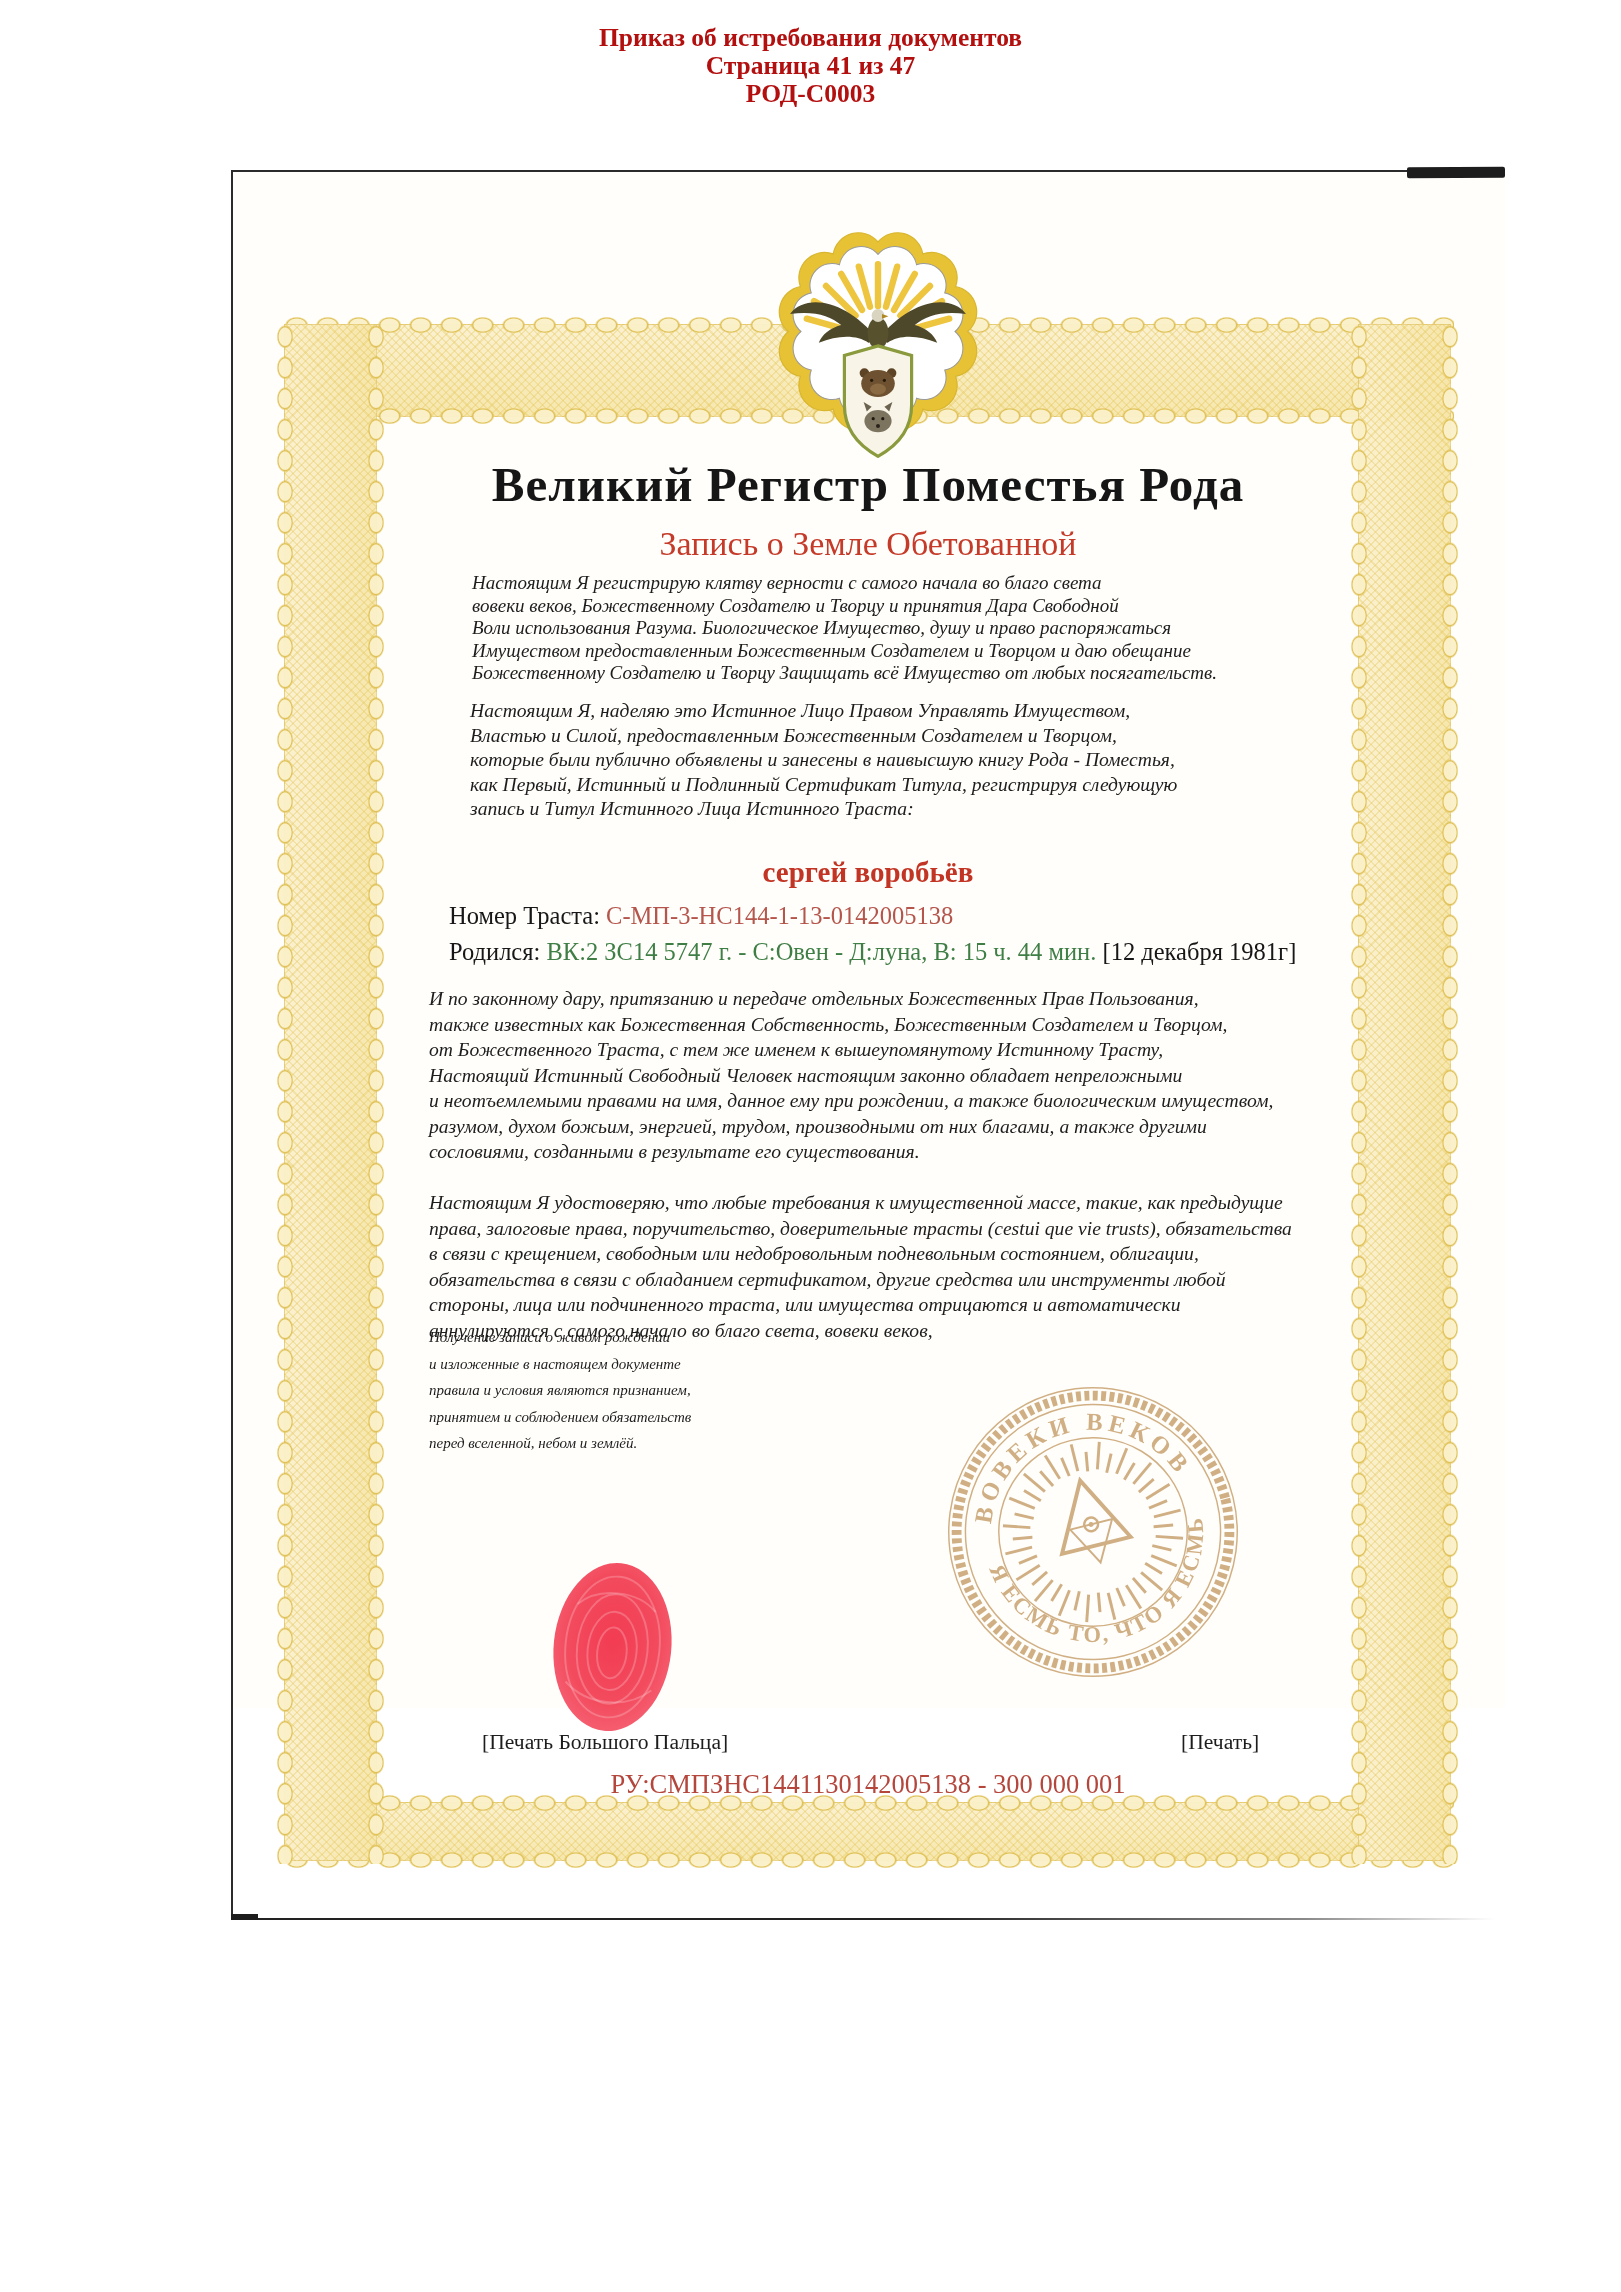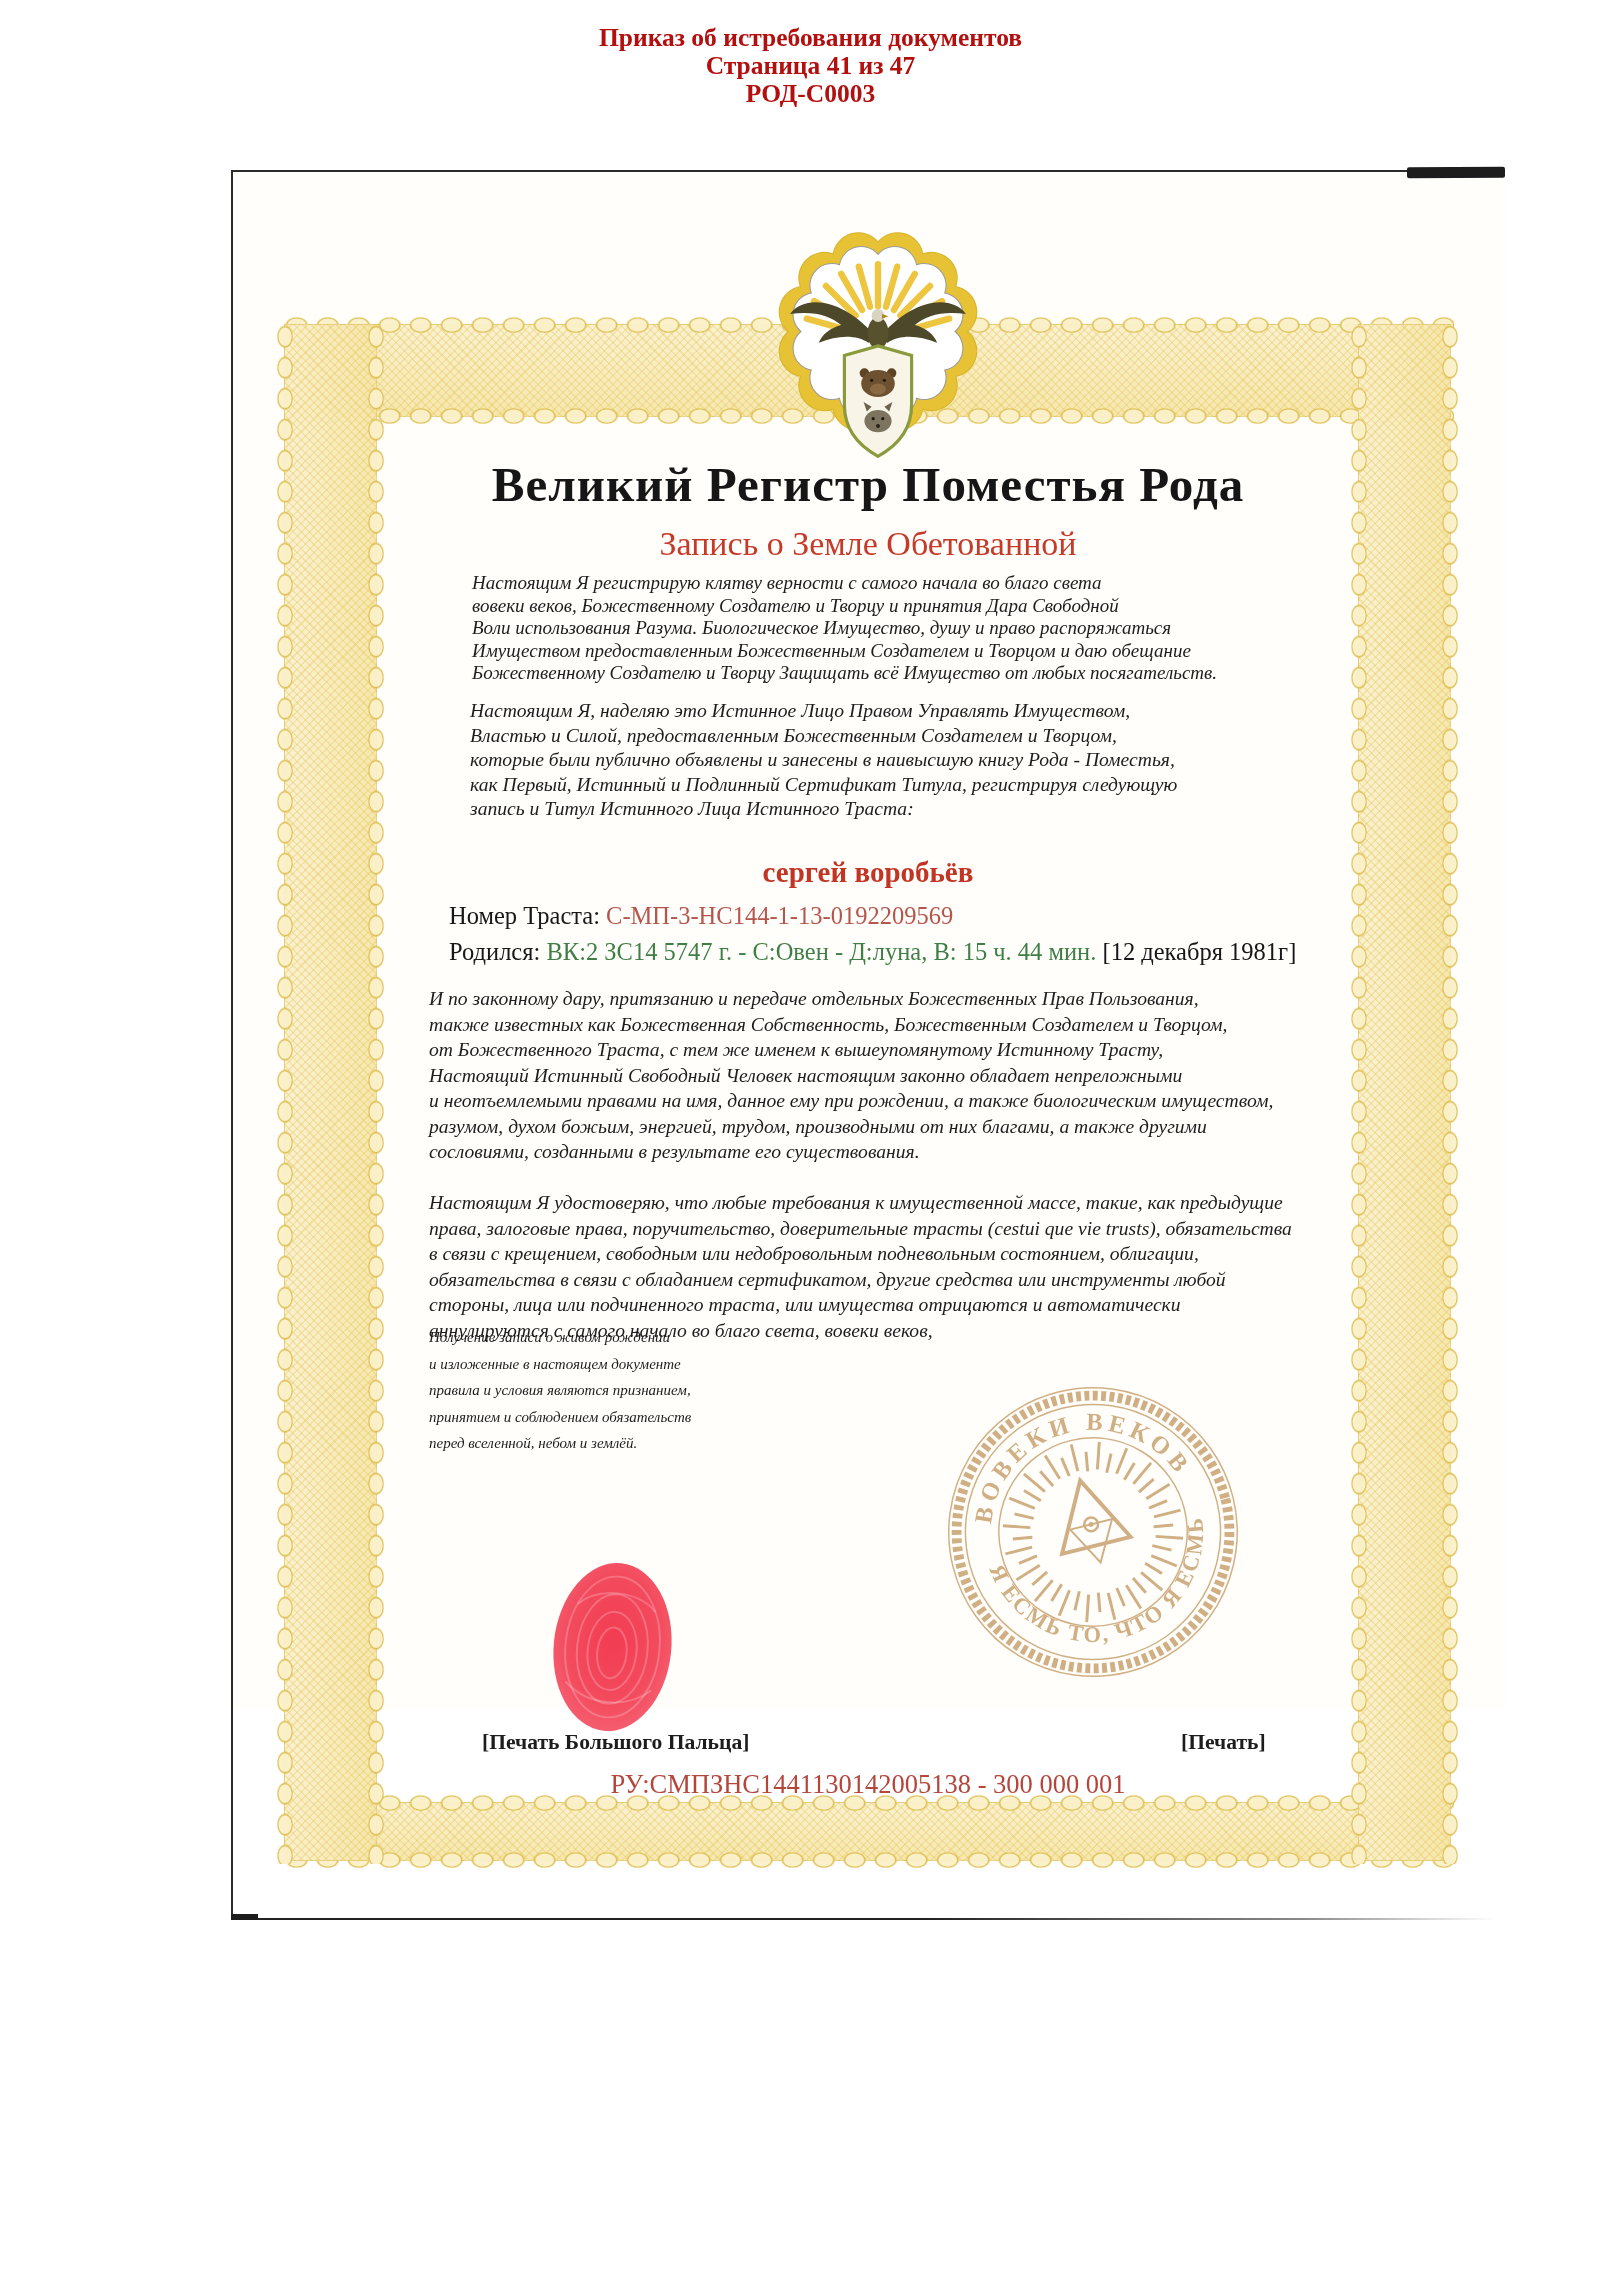--- a/index.html
+++ b/index.html
@@ -48,21 +48,21 @@
   .p1{left:241px;top:402px;width:814px;font-size:19px;line-height:22.5px;}
   .p2{left:239px;top:529px;width:814px;line-height:24.5px;}
   .p3{left:198px;top:816px;width:902px;line-height:25.5px;}
   .p4{left:198px;top:1020px;width:912px;line-height:25.5px;}
   .p5{left:198px;top:1154px;width:470px;font-size:15px;line-height:26.5px;}
   .holder{position:absolute;left:147px;top:686px;width:980px;text-align:center;
     font-size:29px;font-weight:bold;color:#c23423;}
   .kvline{position:absolute;left:218px;font-size:24.5px;color:#171717;}
   .kv-trust{top:732px;} .kv-born{top:768px;}
   .trust-val{color:#b5564c;} .born-val{color:#3f7f46;text-align:right;} .born-date{color:#171717;}
-  .caption{position:absolute;top:1560px;font-size:21.6px;color:#1d1d1d;font-weight:bold;}
+  .caption{position:absolute;top:1560px;font-size:21.6px;color:#1d1d1d;}
   .cap-thumb{left:251px;} .cap-seal{left:950px;}
   .registry{position:absolute;left:147px;top:1599px;width:980px;text-align:center;
     font-size:26.5px;color:#b4463c;}
 
   .emblem{position:absolute;left:543px;top:49px;width:208px;height:241px;}
   .seal{position:absolute;left:705px;top:1205px;width:314px;height:314px;}
   .fingerprint{position:absolute;left:303px;top:1379px;width:157px;height:196px;}
   svg{display:block;}
 </style>
 </head>
@@ -144,21 +144,21 @@
   <div class="para p2">Настоящим Я, наделяю это Истинное Лицо Правом Управлять Имуществом,
 Властью и Силой, предоставленным Божественным Создателем и Творцом,
 которые были публично объявлены и занесены в наивысшую книгу Рода - Поместья,
 как Первый, Истинный и Подлинный Сертификат Титула, регистрируя следующую
 запись и Титул Истинного Лица Истинного Траста:</div>
 
   <div class="holder">сергей воробьёв</div>
 
   <div class="kvline kv-trust">
     <span>Номер Траста:</span>
-    <span class="trust-val">С-МП-3-НС144-1-13-0192209569</span>
+    <span class="trust-val">С-МП-3-НС144-1-13-0142005138</span>
   </div>
   <div class="kvline kv-born">
     <span>Родился:</span>
     <span class="born-val">ВК:2 ЗС14 5747 г. - С:Овен - Д:луна, В: 15 ч. 44 мин.</span>
     <span class="born-date">[12 декабря 1981г]</span>
   </div>
 
   <div class="para p3">И по законному дару, притязанию и передаче отдельных Божественных Прав Пользования,
 также известных как Божественная Собственность, Божественным Создателем и Творцом,
 от Божественного Траста, с тем же именем к вышеупомянутому Истинному Трасту,

